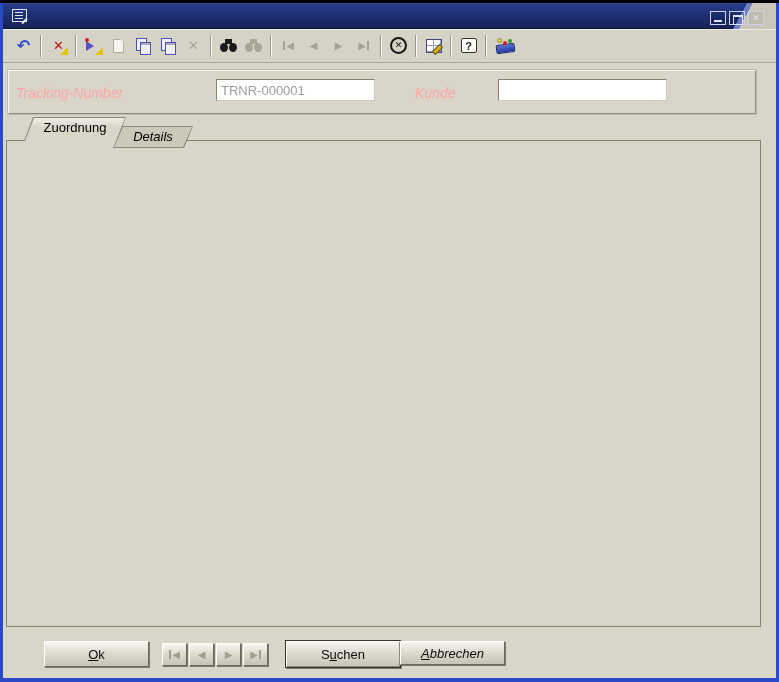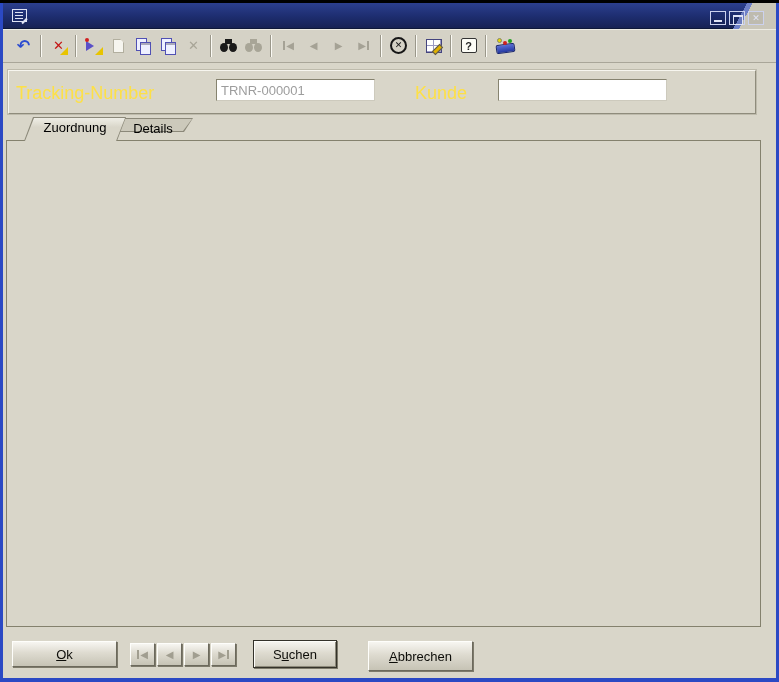--- a/index.html
+++ b/index.html
@@ -100,42 +100,42 @@
   .icon-print{position:relative;width:24px;height:17px;}
   .icon-print .body{position:absolute;left:2px;bottom:1px;width:19px;height:9px;border-radius:2px;
     background:linear-gradient(180deg,#5a6fd8,#2438a0);transform:rotate(-8deg);border:1px solid #17246e;}
   .icon-print .d1{position:absolute;left:3px;top:1px;width:5px;height:5px;border-radius:50%;background:#e8d800;border:1px solid #886;}
   .icon-print .d2{position:absolute;left:9px;top:4px;width:4px;height:4px;border-radius:50%;background:#d02020;}
   .icon-print .d3{position:absolute;left:14px;top:2px;width:4px;height:4px;border-radius:50%;background:#20a020;}
 
   
   .appbody{position:absolute;left:3px;top:63px;width:773px;height:615px;background:#d9d6c9;}
 
-  .lbl{position:absolute;font-size:18px;color:#fde047;white-space:nowrap;line-height:16px;}
+  .lbl{position:absolute;font-size:14px;color:#fca5a5;white-space:nowrap;line-height:16px;font-style:italic;}
   .inp{
     position:absolute;background:#fff;border:1px solid;border-color:#86836f #cdcabd #cdcabd #86836f;
     font-family:"Liberation Sans","DejaVu Sans",sans-serif;font-size:13px;color:#111;
     padding:1px 4px;line-height:18px;outline:none;
   }
   input.inp{height:22px;}
   .inp.gray{color:#9d9d9d;}
   .inp.num{padding-left:28px;}
   .inp.anum{padding-left:16px;color:#9d9d9d;}
 
   .panel{position:absolute;border:1px solid #96937d;box-shadow:1px 1px 0 #f7f6ef;}
   .hpanel{position:absolute;border:1px solid;border-color:#f7f6ef #8f8c7c #8f8c7c #f7f6ef;box-shadow:0 0 0 1px #bebbac;}
 
   
   .tab{position:absolute;top:117px;height:23px;}
   .tab .edge,.tab .face{position:absolute;clip-path:polygon(9px 0,100% 0,calc(100% - 9px) 100%,0 100%);}
   .tab .edge{inset:0;background:#8b8879;}
   .tab .face{left:1px;right:1px;top:1px;bottom:0;}
   .tab.active{z-index:3;height:24px;}
   .tab.active .face{background:linear-gradient(180deg,#efeee6 0,#d9d6c9 40%);}
-  .tab.inactive{z-index:2;height:14px;top:118px;}
+  .tab.inactive{z-index:2;height:22px;top:126px;font-style:italic;}
   .tab.inactive .edge{filter:drop-shadow(2px 1px 1px rgba(80,78,60,.55));}
   .tab.inactive .face{background:#ccc9bb;bottom:1px;}
   .tab .txt{position:relative;z-index:2;display:block;text-align:center;line-height:22px;font-size:13px;}
 
   .content{position:absolute;left:6px;top:140px;width:755px;height:487px;border:1px solid #84816d;background:#d9d6c9;z-index:1;}
 
   
   .groupbox{position:absolute;border:1px solid #95927f;box-shadow:inset 1px 1px 0 #f3f2ea;}
   .legend{position:absolute;font-size:13px;background:#d9d6c9;padding:0 3px;line-height:14px;}
 
@@ -171,21 +171,21 @@
   }
   .list-icon::after{content:"";position:absolute;left:2px;top:2px;right:2px;bottom:2px;
     background:repeating-linear-gradient(180deg,#444 0 1px,transparent 1px 3px);}
 
   
   .btn{
     position:absolute;display:flex;align-items:center;justify-content:center;
     font-size:13px;color:#0d0d09;
     background:linear-gradient(180deg,#f7f6f1 0%,#dedbd0 45%,#c6c3b5 100%);
     border:1px solid;border-color:#fefefb #6c695c #6c695c #fefefb;
-    box-shadow:1px 1px 0 #7d7a6b;cursor:default;white-space:nowrap;
+    box-shadow:1px 1px 0 #7d7a6b;cursor:default;white-space:nowrap;margin-left:32px;
   }
   .btn.default{border:1px solid #34322a;box-shadow:inset 1px 1px 0 #fdfdf9,inset -1px -1px 0 #8c897a,1px 1px 0 #7d7a6b;}
   .btn.big{font-weight:bold;box-shadow:2px 2px 0 rgba(62,60,50,.6);}
   .btn .u{text-decoration:underline;}
   .btn.navbtn{font-size:10px;}
   .btn.navbtn .navg{color:#a19e90;}
 </style>
 </head>
 <body>
 
@@ -375,19 +375,19 @@
   </div>
   <div class="btn navbtn" style="left:157px;top:643px;width:25px;height:23px;">
     <span class="navg">◀</span>
   </div>
   <div class="btn navbtn" style="left:184px;top:643px;width:25px;height:23px;">
     <span class="navg">▶</span>
   </div>
   <div class="btn navbtn" style="left:211px;top:643px;width:25px;height:23px;">
     <span class="navg last">▶</span>
   </div>
-  <div class="btn default" style="left:253px;top:640px;width:84px;height:28px;">
+  <div class="btn default" style="left:253px;top:640px;width:116px;height:28px;">
     <span><span>S</span><span class="u">u</span><span>chen</span></span>
   </div>
-  <div class="btn" style="left:368px;top:641px;width:105px;height:30px;">
+  <div class="btn" style="left:368px;top:641px;width:105px;height:24px;font-style:italic;">
     <span><span></span><span class="u">A</span><span>bbrechen</span></span>
   </div>
 </div>
 
 </body></html>

